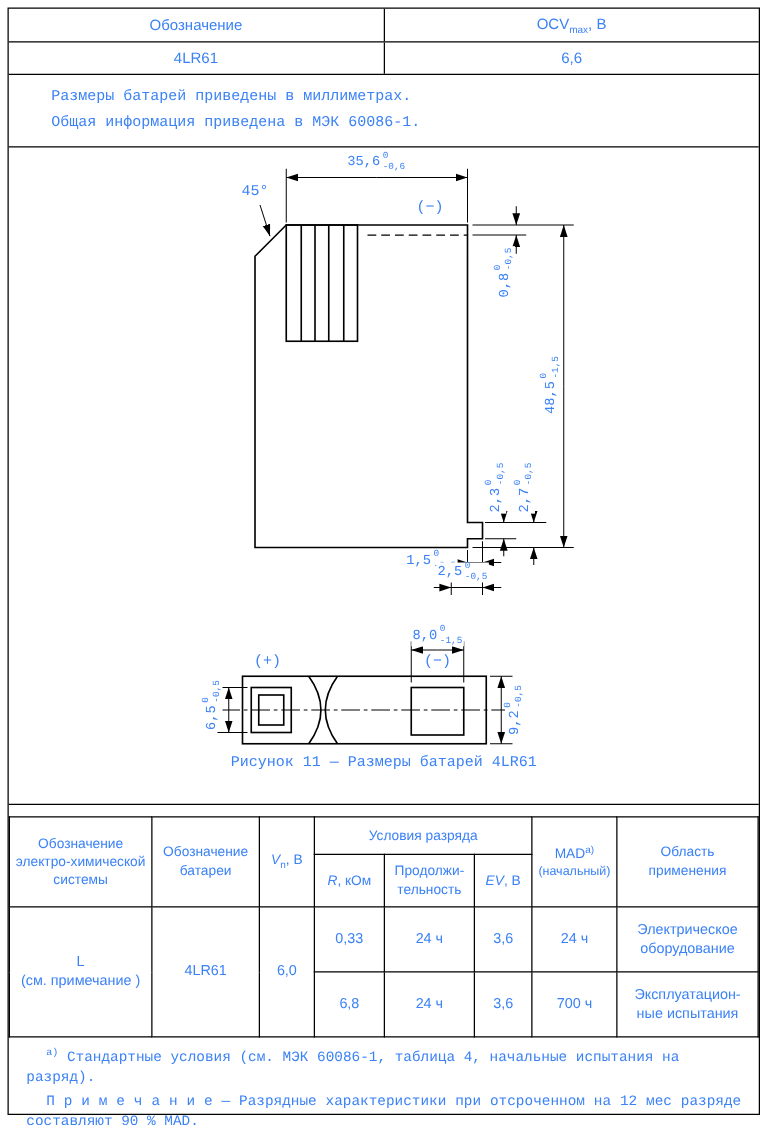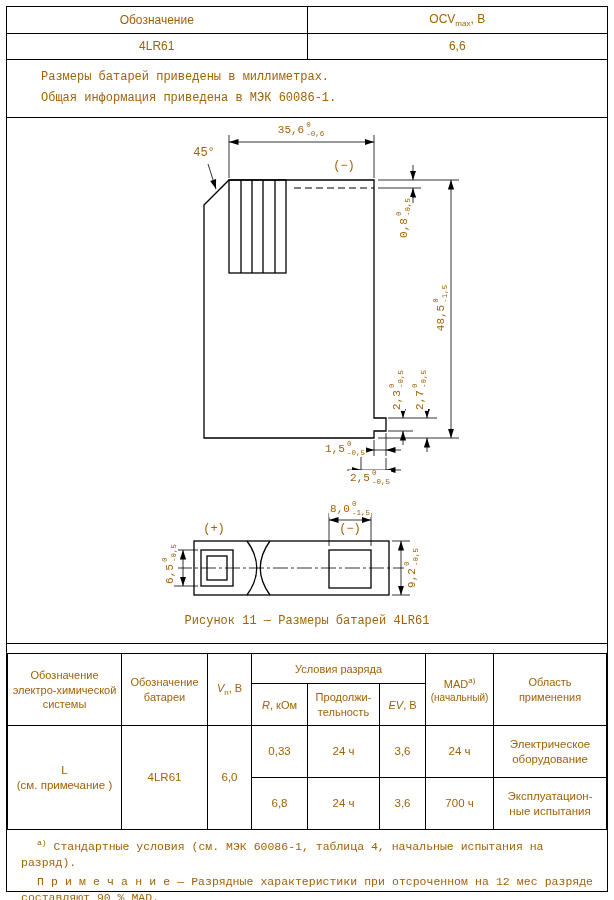--- a/index.html
+++ b/index.html
@@ -1,19 +1,19 @@
 <!DOCTYPE html>
 <html><head>
 <meta charset="utf-8">
 <style>
   * { box-sizing: border-box; }
   html,body { margin:0; padding:0; background:#fff; }
   .page {
     width:614px; height:900px; background:#fff; padding:6px;
-    font-family:"Liberation Sans", sans-serif; color:#a16207; overflow:hidden;
+    font-family:"Liberation Sans", sans-serif; color:#3b82f6; overflow:hidden;
   }
   .frame { border:1px solid #000; height:886px; display:flex; flex-direction:column; }
 
   
   .top-table { width:100%; border-collapse:collapse; table-layout:fixed; flex:none; }
   .top-table th, .top-table td {
     border-bottom:1px solid #000; height:26px; text-align:center; vertical-align:middle;
     font-weight:normal; font-size:12px; padding:0;
   }
   .top-table .c2 { border-left:1px solid #000; }
@@ -29,21 +29,21 @@
   .figure-box svg { position:absolute; left:0; top:0; }
   .dim-label {
     position:absolute; display:flex; align-items:center; white-space:nowrap;
     font-size:11px; line-height:1; background:#fff; padding:0 1px;
     transform:translate(-50%,-50%);
   }
   .dim-label.vert { transform:translate(-50%,-50%) rotate(-90deg); }
   .dim-label .tol { display:inline-flex; flex-direction:column; align-items:flex-start;
     font-size:7.5px; line-height:1; margin-left:2px; gap:1px; }
   .fig-label { position:absolute; transform:translate(-50%,-50%); font-size:12px; white-space:nowrap; }
-  .fig-caption { position:absolute; left:0; right:0; top:496px; text-align:center; font-size:12px; }
+  .fig-caption { position:absolute; left:0; right:0; top:485px; text-align:center; font-size:12px; }
 
   .gap { height:9px; flex:none; }
 
   
   .btm-table { width:100%; border-collapse:collapse; table-layout:fixed; flex:none; }
   .btm-table th, .btm-table td {
     border:1px solid #000; font-weight:normal; text-align:center; vertical-align:middle;
     font-size:11px; padding:2px 3px; line-height:1.3;
   }
   .btm-table td { font-size:11.5px; }
@@ -204,21 +204,21 @@
             <span>-0,5</span>
           </span>
       </div>
       <div class="dim-label" style="left:338px; top:331px">
         <span>1,5</span>
         <span class="tol">
             <span>0</span>
             <span>-0,5</span>
           </span>
       </div>
-      <div class="dim-label" style="left:363px; top:360px">
+      <div class="dim-label" style="left:363px; top:340px">
         <span>2,5</span>
         <span class="tol">
             <span>0</span>
             <span>-0,5</span>
           </span>
       </div>
       <div class="dim-label" style="left:343px; top:391px">
         <span>8,0</span>
         <span class="tol">
             <span>0</span>

